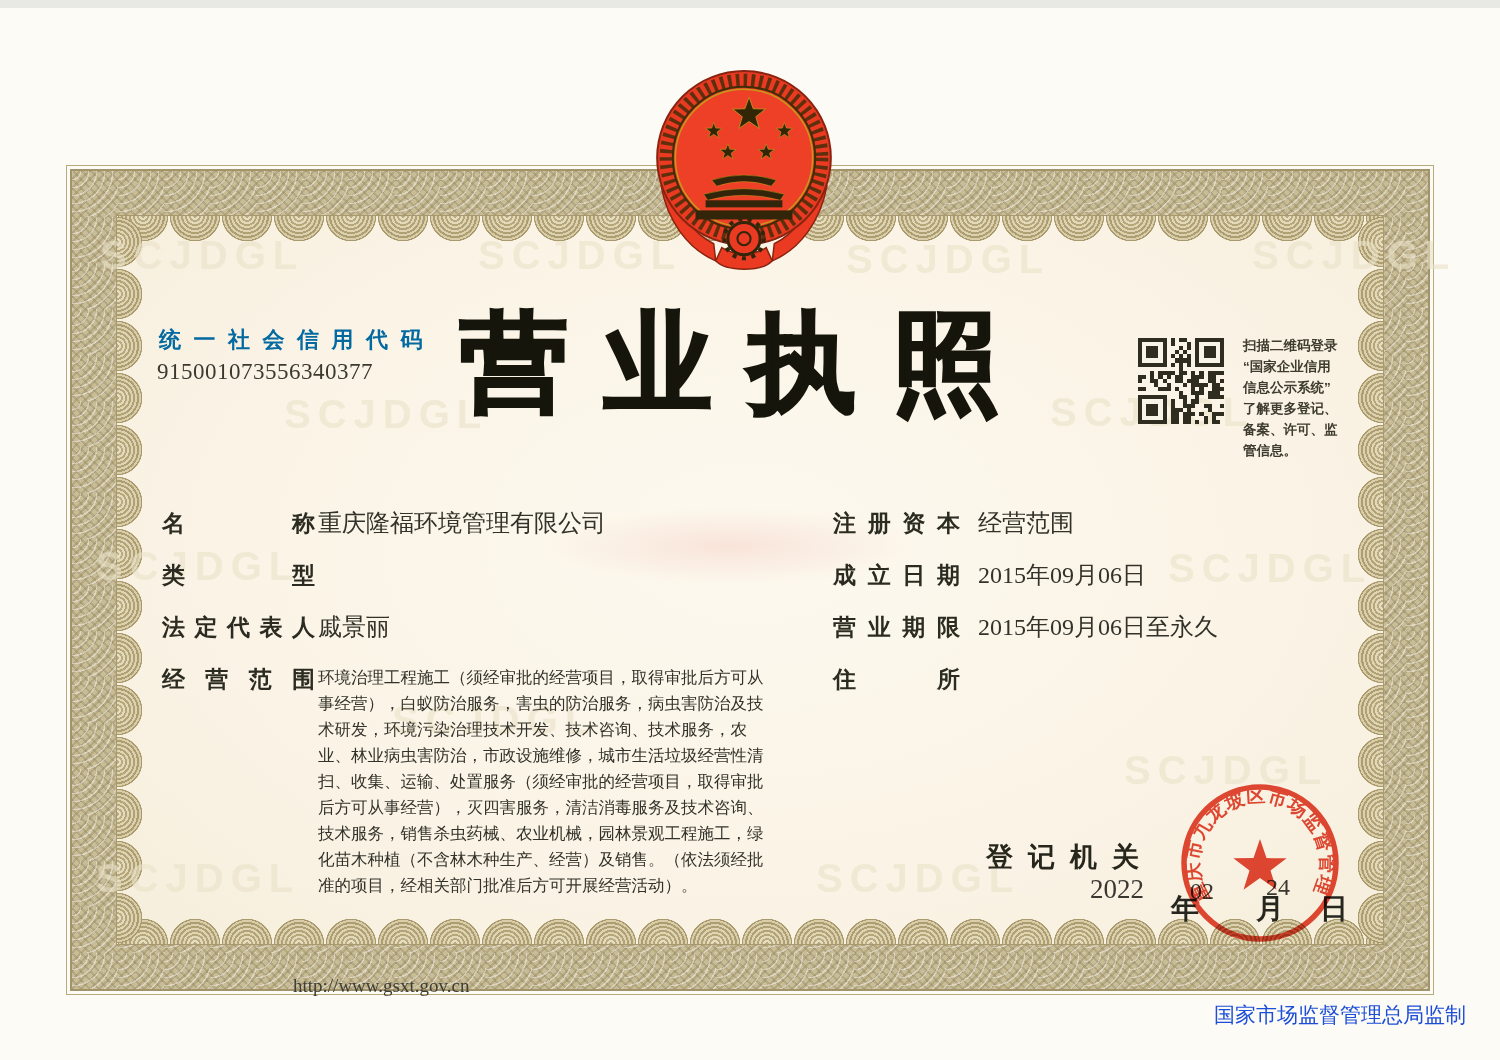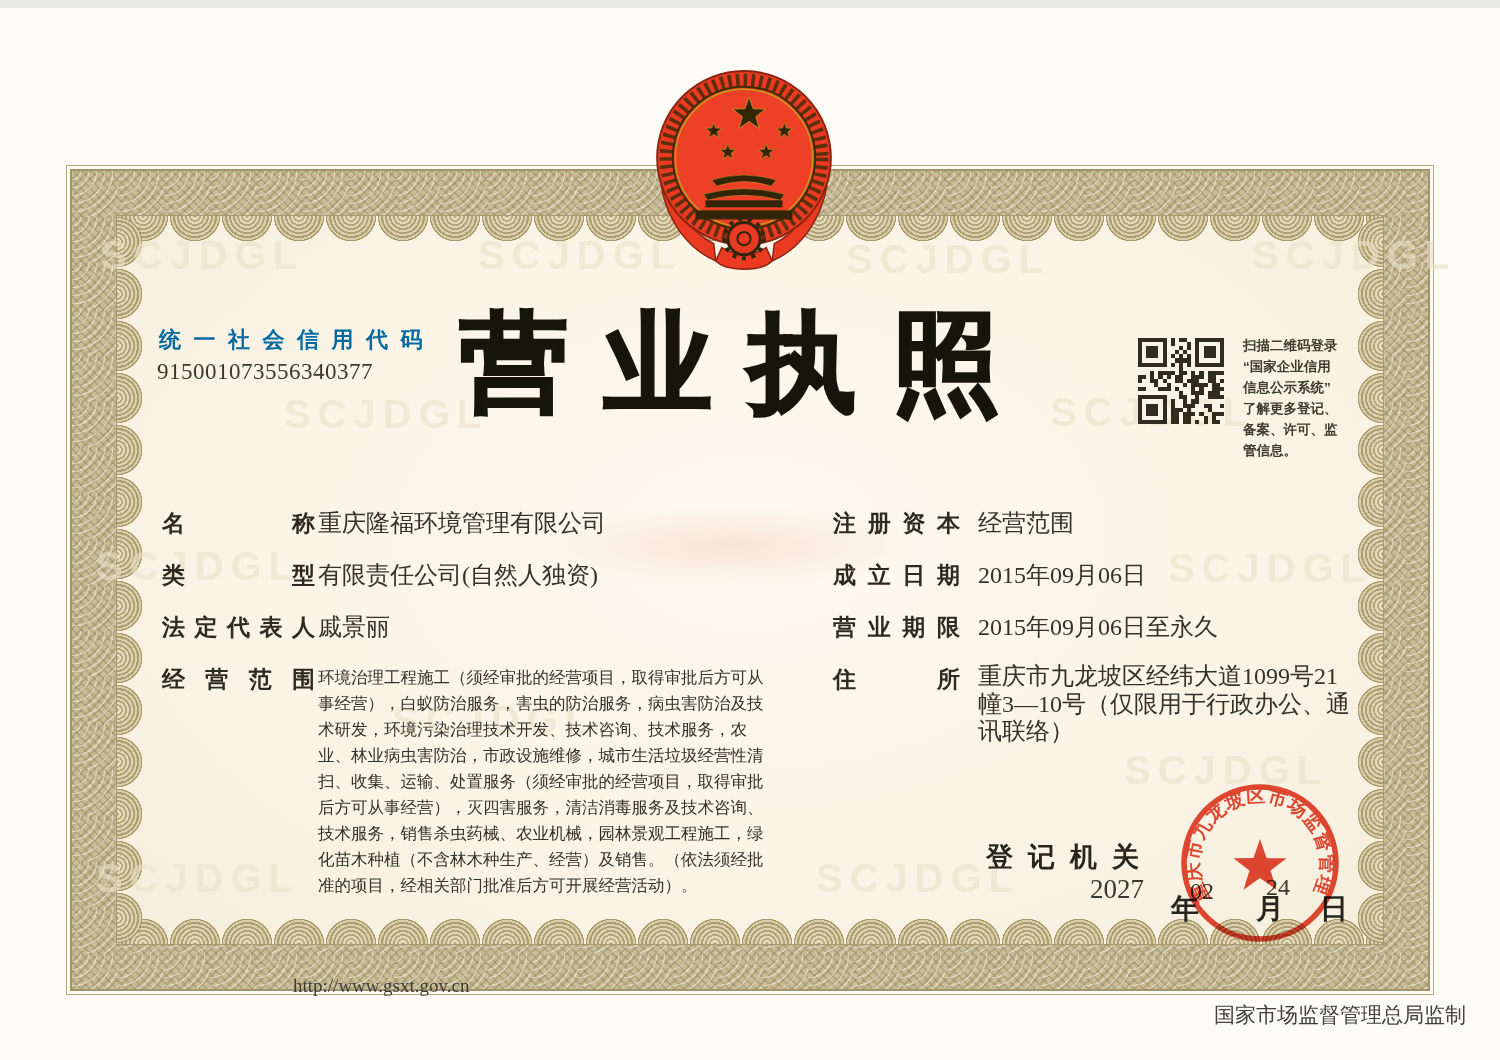--- a/index.html
+++ b/index.html
@@ -71,21 +71,21 @@
   .date-unit { position:absolute; z-index:4; font-size:28px; font-weight:bold; color:#26261e; }
   .seal { position:absolute; left:1180px; top:775px; width:160px; height:160px; z-index:5;
     mix-blend-mode:multiply; opacity:.95; }
 
   
   .site-url { position:absolute; left:293px; top:967px; z-index:4; font-size:19px;
     font-family:"Liberation Serif","DejaVu Serif",serif; color:#3f3e35; }
   .site-label { position:absolute; left:62px; top:993px; z-index:4; font-size:21px;
     font-family:"Liberation Serif","DejaVu Serif",serif; color:#3f3e35; }
   .issuer { position:absolute; left:1214px; top:993px; z-index:4; font-size:21px;
-    font-family:"Liberation Serif","DejaVu Serif",serif; color:#404040; }
+    font-family:"Liberation Serif","DejaVu Serif",serif; color:#1d4ed8; }
 
   .emblem { position:absolute; left:652px; top:59px; width:184px; height:208px; z-index:6; }
   .seal-text { font-size:19px; font-weight:bold; fill:#e2402b; letter-spacing:1px;
     font-family:"Liberation Sans",sans-serif; }
 </style>
 </head>
 <body>
 
 <div class="page">
 
@@ -288,37 +288,35 @@
   <div class="qr-caption">扫描二维码登录
 “国家企业信用
 信息公示系统”
 了解更多登记、
 备案、许可、监
 管信息。</div>
 
   <div class="flabel lcol" style="top:500px">名称</div>
   <div class="fvalue lcol" style="top:499px">重庆隆福环境管理有限公司</div>
   <div class="flabel lcol" style="top:552px">类型</div>
-  <div class="fvalue lcol" style="top:551px">有限责任公司(自然人独资)</div>
   <div class="flabel lcol" style="top:604px">法定代表人</div>
   <div class="fvalue lcol" style="top:603px">戚景丽</div>
   <div class="flabel lcol" style="top:656px">经营范围</div>
   <div class="fvalue lcol scope">环境治理工程施工（须经审批的经营项目，取得审批后方可从事经营），白蚁防治服务，害虫的防治服务，病虫害防治及技术研发，环境污染治理技术开发、技术咨询、技术服务，农业、林业病虫害防治，市政设施维修，城市生活垃圾经营性清扫、收集、运输、处置服务（须经审批的经营项目，取得审批后方可从事经营），灭四害服务，清洁消毒服务及技术咨询、技术服务，销售杀虫药械、农业机械，园林景观工程施工，绿化苗木种植（不含林木种生产、经营）及销售。（依法须经批准的项目，经相关部门批准后方可开展经营活动）。</div>
 
   <div class="flabel rcol" style="top:500px">注册资本</div>
   <div class="fvalue rcol" style="top:499px">经营范围</div>
   <div class="flabel rcol" style="top:552px">成立日期</div>
   <div class="fvalue rcol" style="top:551px">2015年09月06日</div>
   <div class="flabel rcol" style="top:604px">营业期限</div>
   <div class="fvalue rcol" style="top:603px">2015年09月06日至永久</div>
   <div class="flabel rcol" style="top:656px">住所</div>
-  <div class="fvalue rcol addr" style="top:655px">重庆市九龙坡区经纬大道1099号21幢3—10号（仅限用于行政办公、通讯联络）</div>
 
   <div class="reg-label">登记机关</div>
-  <span class="date-num" style="left:1090px;top:866px;font-size:27px">2027</span>
+  <span class="date-num" style="left:1090px;top:866px;font-size:27px">2022</span>
   <span class="date-unit" style="left:1171px;top:882px">年</span>
   <span class="date-num" style="left:1190px;top:870px">02</span>
   <span class="date-unit" style="left:1256px;top:882px">月</span>
   <span class="date-num" style="left:1266px;top:866px">24</span>
   <span class="date-unit" style="left:1320px;top:882px">日</span>
 
   <svg class="seal" viewBox="0 0 160 160" aria-hidden="true">
     <circle cx="80" cy="80" r="76" fill="none" stroke="#e2402b" stroke-width="5.5"></circle>
     <polygon points="80,56 86.5,75.1 106.6,75.3 90.5,87.4 96.5,106.7 80,95 63.5,106.7 69.5,87.4 53.4,75.3 73.5,75.1" fill="#e2402b"></polygon>
     <defs>

